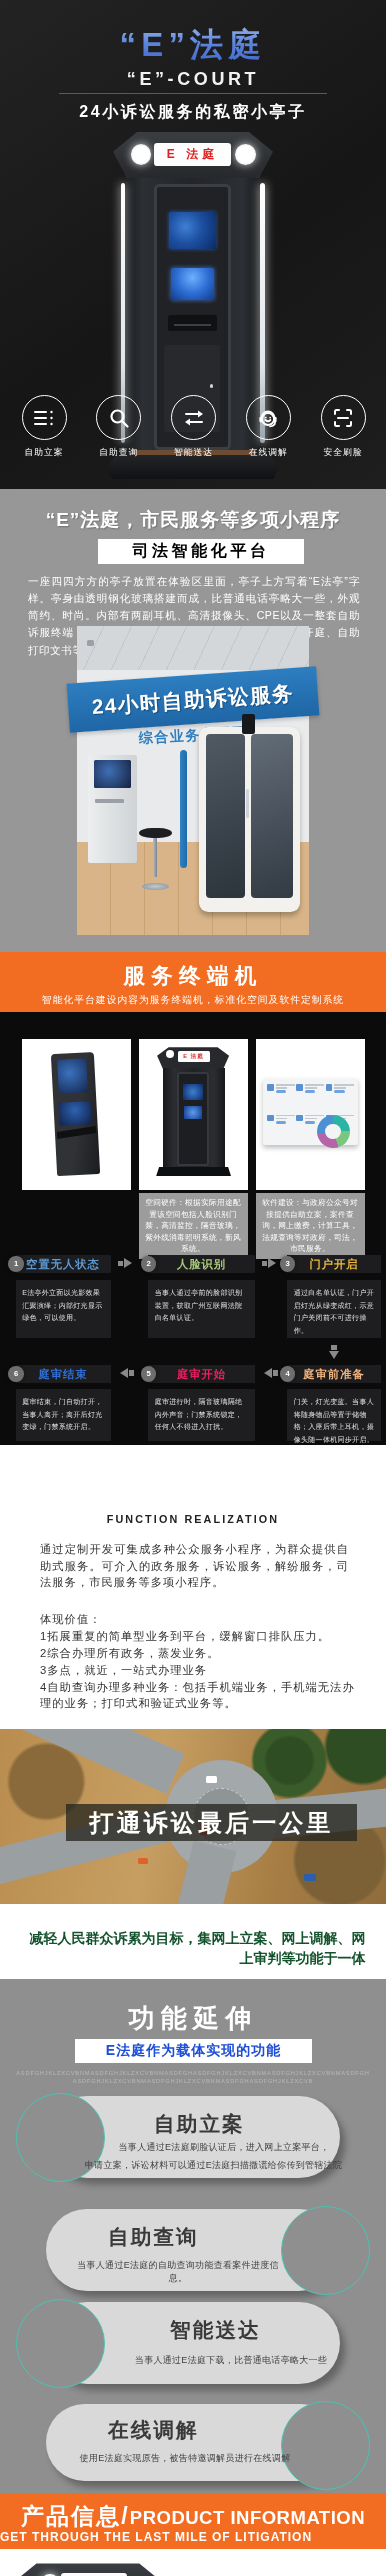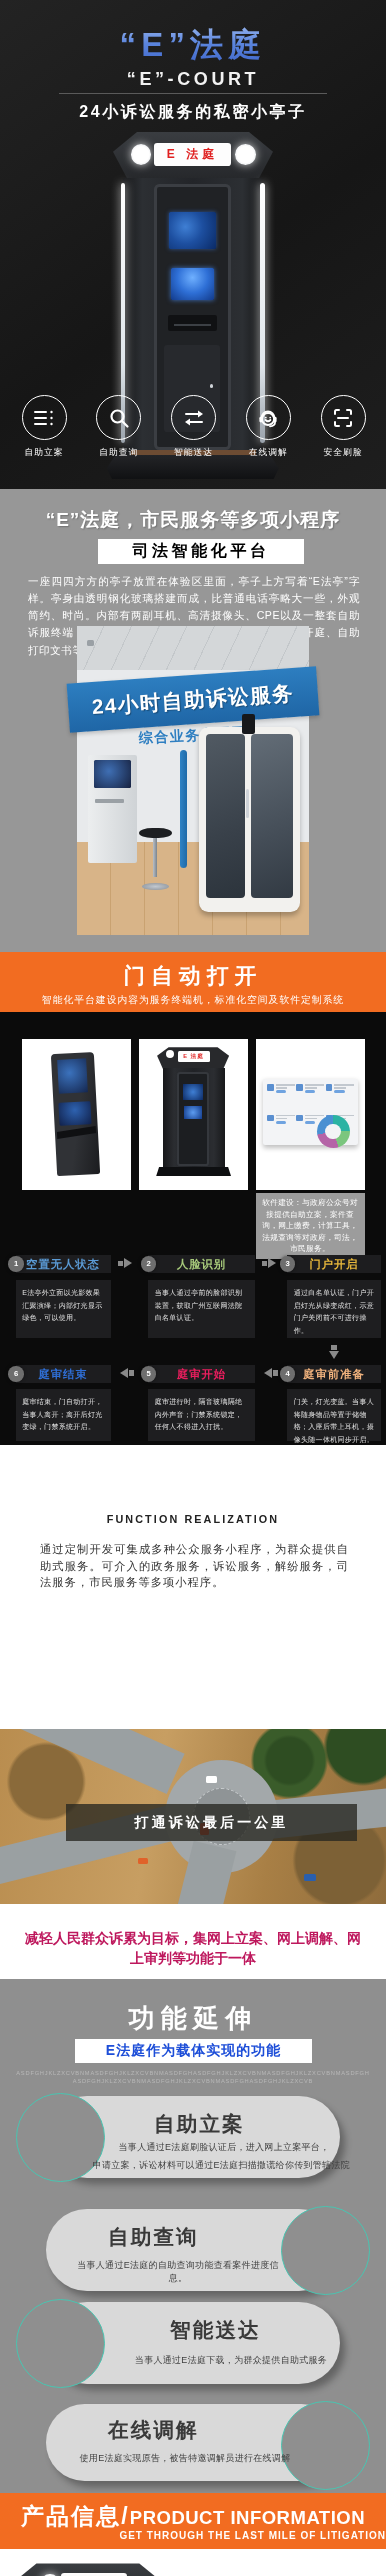--- a/index.html
+++ b/index.html
@@ -152,45 +152,45 @@
     linear-gradient(100deg,#b98d4f 0%,#c79e62 40%,#a87f45 70%,#8f6c3c 100%); }
   .road { position:absolute; background:#9aa0a2; }
   .r-ring { top:31px; left:165px; width:113px; height:113px; border-radius:50%; background:#a3a8aa; }
   .r-core { top:59px; left:193px; width:57px; height:57px; border-radius:50%; background:#8f9496; border:1.5px dashed #c9cdcf; }
   .r-arm1 { top:-20.6px; left:-31px; width:216px; height:44px; transform:rotate(24deg); }
   .r-arm2 { top:66px; left:258px; width:134px; height:38px; transform:rotate(-6deg); }
   .r-arm3 { top:116px; left:185px; width:44px; height:67px; transform:rotate(14deg); }
   .r-arm4 { top:98px; left:-10.3px; width:185px; height:36px; transform:rotate(-14deg); }
   .car { position:absolute; border-radius:1.5px; }
   .overlaybar { top:75px; left:66px; width:291px; height:37px; background:rgba(38,38,32,.78); display:flex; align-items:center; justify-content:center; }
-  .overlaybar span { color:#fff; font-size:14px; font-weight:bold; letter-spacing:3.1px; }
+  .overlaybar span { color:#fff; font-size:24px; font-weight:bold; letter-spacing:3.1px; }
 
   
   #note { height:75px; background:#fff; }
-  .note-txt { top:25px; left:20.6px; width:345px; text-align:center; color:#be185d; font-size:14px; font-weight:bold; line-height:1.4; }
+  .note-txt { top:25px; left:20.6px; width:345px; text-align:right; color:#14532d; font-size:14px; font-weight:bold; line-height:1.4; }
 
   
   #ext { height:514px; background:#8f8f8f; }
   .ext-title { top:21.6px; width:100%; text-align:center; color:#fff; font-size:26px; font-weight:bold; letter-spacing:6.2px; }
   .ext-badge { top:60px; left:75px; width:237px; height:24px; background:#fff; display:flex; align-items:center; justify-content:center; }
   .ext-badge span { color:#1d4ed8; font-size:14px; font-weight:bold; letter-spacing:1px; }
   .wm { width:100%; text-align:center; color:rgba(255,255,255,.35); font-size:5.7px; letter-spacing:0.8px; }
   .card { position:absolute; left:46px; width:294px; height:82px; background:#d9d9d9; border-radius:41px;
     box-shadow:5.2px 6.2px 7.2px rgba(0,0,0,.3); }
   .card-circle { position:absolute; top:-3.1px; width:89px; height:89px; border-radius:50%; background:#8f8f8f; border:1px solid #49c5b1; }
   .card-circle.cl { left:-30px; } .card-circle.cr { right:-30px; }
   .card-title { position:absolute; color:#3a3a3a; font-size:20.6px; font-weight:bold; letter-spacing:2.1px; }
   .card-desc { position:absolute; color:#3f3f3f; font-size:9px; letter-spacing:0.3px; }
 
   
   #band2 { height:56px; }
   .p-title { top:8.2px; width:100%; text-align:center; color:#fff; }
   .p-title .zh { font-size:23px; font-weight:bold; letter-spacing:2.1px; }
   .p-title .en { font-size:18.5px; font-weight:bold; letter-spacing:0.5px; }
-  .p-sub { top:37px; width:100%; text-align:right; color:#fff; font-size:10px; font-weight:bold; letter-spacing:1px; }
+  .p-sub { top:37px; width:100%; text-align:left; color:#fff; font-size:12px; font-weight:bold; letter-spacing:1px; }
 
   
   #product { height:530px; background:#fff; }
   .pb { top:14.4px; left:14.4px; width:147px; height:200px; }
   .pb .b-roof { width:147px; height:43px; }
   .pb .b-sign { left:47px; top:9.3px; width:66px; height:19.6px; font-size:9.8px; }
   .pb .b-light { width:17.5px; height:17.5px; top:10.3px; }
 
   svg.ic { width:24px; height:24px; }
 </style>
@@ -312,21 +312,21 @@
     <div class="sc-booth">
       <div class="sc-glass"></div>
       <div class="sc-glass2"></div>
       <div class="sc-handle"></div>
       <div class="sc-dev"></div>
     </div>
   </div>
 </div>
 
 <div class="sec oband" id="band1">
-  <div class="abs ob-title">门自动打开</div>
+  <div class="abs ob-title">服务终端机</div>
   <div class="abs ob-sub">智能化平台建设内容为服务终端机，标准化空间及软件定制系统</div>
 </div>
 
 <div class="sec" id="build">
   <div class="abs cols">
     <div class="col">
       <div class="col-img">
         <div class="k-tower">
           <div class="k-scr"></div>
           <div class="k-mid"></div>
@@ -340,20 +340,21 @@
         <div class="m-dot"></div>
         <div class="m-sign">E 法庭</div>
         <div class="m-body">
           <div class="m-door">
             <div class="m-s1"></div>
             <div class="m-s2"></div>
           </div>
         </div>
         <div class="m-base"></div>
       </div>
+      <div class="col-cap">空间硬件：根据实际用途配置该空间包括人脸识别门禁，高清监控，隔音玻璃，紫外线消毒照明系统，新风系统。</div>
     </div>
     <div class="col">
       <div class="col-img">
         <div class="sw-panel">
           <div class="sw-item">
               <div class="sw-ico"></div>
               <div class="sw-lines">
                 <i></i>
                 <i class="short"></i>
                 <b class="sw-btn"></b>
@@ -445,20 +446,27 @@
 
     <div class="sdesc" style="left:15.5px;top:134px;width:95px;height:52px">庭审结束，门自动打开，当事人离开；离开后灯光变绿，门禁系统开启。</div>
     <div class="sdesc" style="left:148px;top:134px;width:107px;height:52px">庭审进行时，隔音玻璃隔绝内外声音；门禁系统锁定，任何人不得进入打扰。</div>
     <div class="sdesc" style="left:287px;top:134px;width:94px;height:52px">门关，灯光变蓝。当事人将随身物品等置于储物格；入座后带上耳机，摄像头随一体机同步开启。</div>
   </div>
 </div>
 
 <div class="sec" id="func">
   <div class="abs func-sub">FUNCTION REALIZATION</div>
   <div class="abs func-par">通过定制开发可集成多种公众服务小程序，为群众提供自助式服务。可介入的政务服务，诉讼服务，解纷服务，司法服务，市民服务等多项小程序。</div>
+  <div class="abs func-vals">
+    <div>体现价值：</div>
+    <div>1拓展重复的简单型业务到平台，缓解窗口排队压力。</div>
+    <div>2综合办理所有政务，蒸发业务。</div>
+    <div>3多点，就近，一站式办理业务</div>
+    <div>4自助查询办理多种业务：包括手机端业务，手机端无法办理的业务；打印式和验证式业务等。</div>
+  </div>
 </div>
 
 <div class="sec" id="aerial">
   <div class="abs road r-arm1"></div>
   <div class="abs road r-arm2"></div>
   <div class="abs road r-arm4"></div>
   <div class="abs road r-ring"></div>
   <div class="abs road r-arm3"></div>
   <div class="abs r-core road"></div>
   <div class="abs car" style="top:47px;left:206px;width:11.3px;height:6.7px;background:#fff"></div>
@@ -479,31 +487,31 @@
   <div class="abs ext-badge">
     <span>E法庭作为载体实现的功能</span>
   </div>
   <div class="abs wm" style="top:91px">ASDFGHJKLZXCVBNMASDFGHJKLZXCVBNMASDFGHASDFGHJKLZXCVBNMASDFGHJKLZXCVBNMASDFGH</div>
   <div class="abs wm" style="top:99px">ASDFGHJKLZXCVBNMASDFGHJKLZXCVBNMASDFGHASDFGHJKLZXCVB</div>
 
   <div class="card" style="top:117px">
     <div class="card-circle cl"></div>
     <div class="card-title" style="left:108px;top:14.4px">自助立案</div>
     <div class="card-desc" style="left:70px;top:45px;width:216px;text-align:center">当事人通过E法庭刷脸认证后，进入网上立案平台，</div>
-    <div class="card-desc" style="left:31px;top:63px;width:273px;text-align:right">申请立案，诉讼材料可以通过E法庭扫描撒谎给你传到管辖法院</div>
+    <div class="card-desc" style="left:31px;top:63px;width:273px;text-align:center">申请立案，诉讼材料可以通过E法庭扫描撒谎给你传到管辖法院</div>
   </div>
   <div class="card" style="top:230px">
     <div class="card-circle cr"></div>
     <div class="card-title" style="left:62px;top:14.4px">自助查询</div>
     <div class="card-desc" style="left:24px;top:50px;width:216px;text-align:center">当事人通过E法庭的自助查询功能查看案件进度信息。</div>
   </div>
   <div class="card" style="top:323px">
     <div class="card-circle cl"></div>
     <div class="card-title" style="left:124px;top:14.4px">智能送达</div>
-    <div class="card-desc" style="left:77px;top:52px;width:216px;text-align:center">当事人通过E法庭下载，为群众提供自助式服务</div>
+    <div class="card-desc" style="left:77px;top:52px;width:216px;text-align:center">当事人通过E法庭下载，比普通电话亭略大一些</div>
   </div>
   <div class="card" style="top:425px;height:77px">
     <div class="card-circle cr"></div>
     <div class="card-title" style="left:62px;top:12.4px">在线调解</div>
     <div class="card-desc" style="left:28px;top:48px;width:222px;text-align:center">使用E法庭实现原告，被告特邀调解员进行在线调解</div>
   </div>
 </div>
 
 <div class="sec oband" id="band2">
   <div class="abs p-title">

